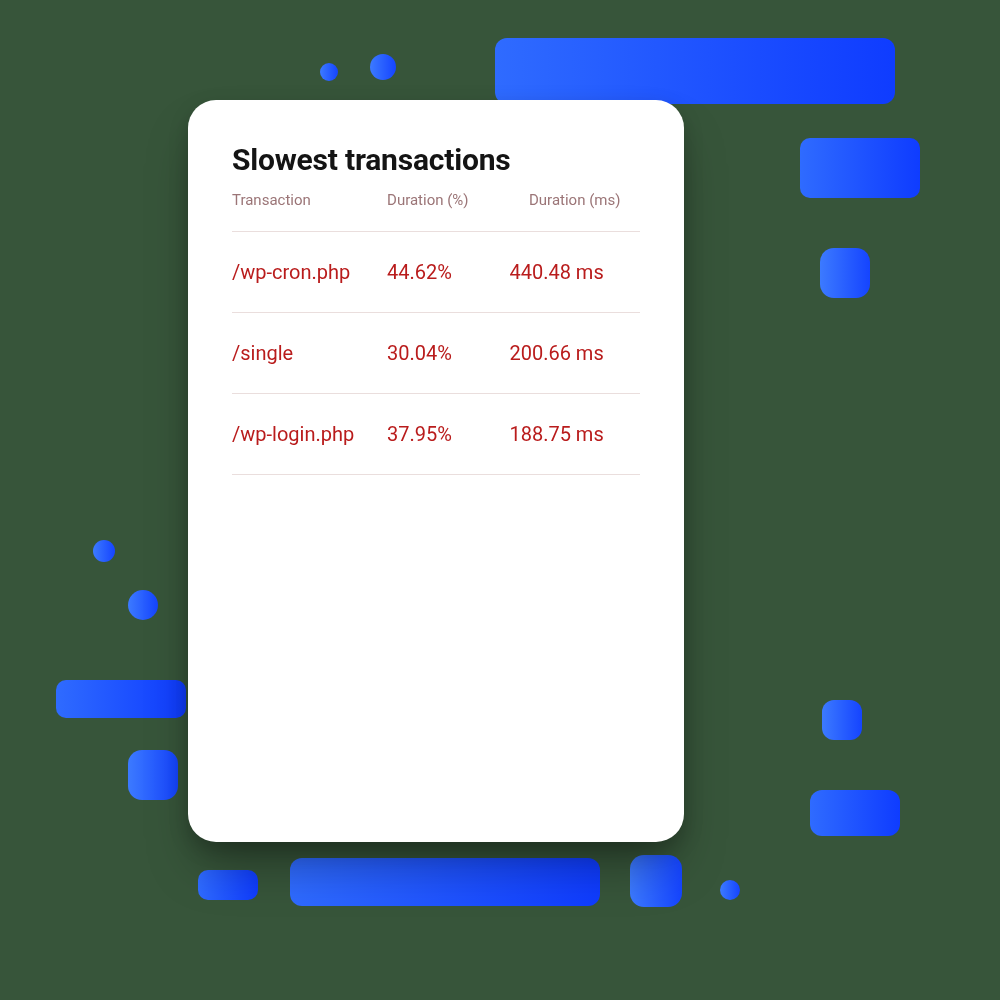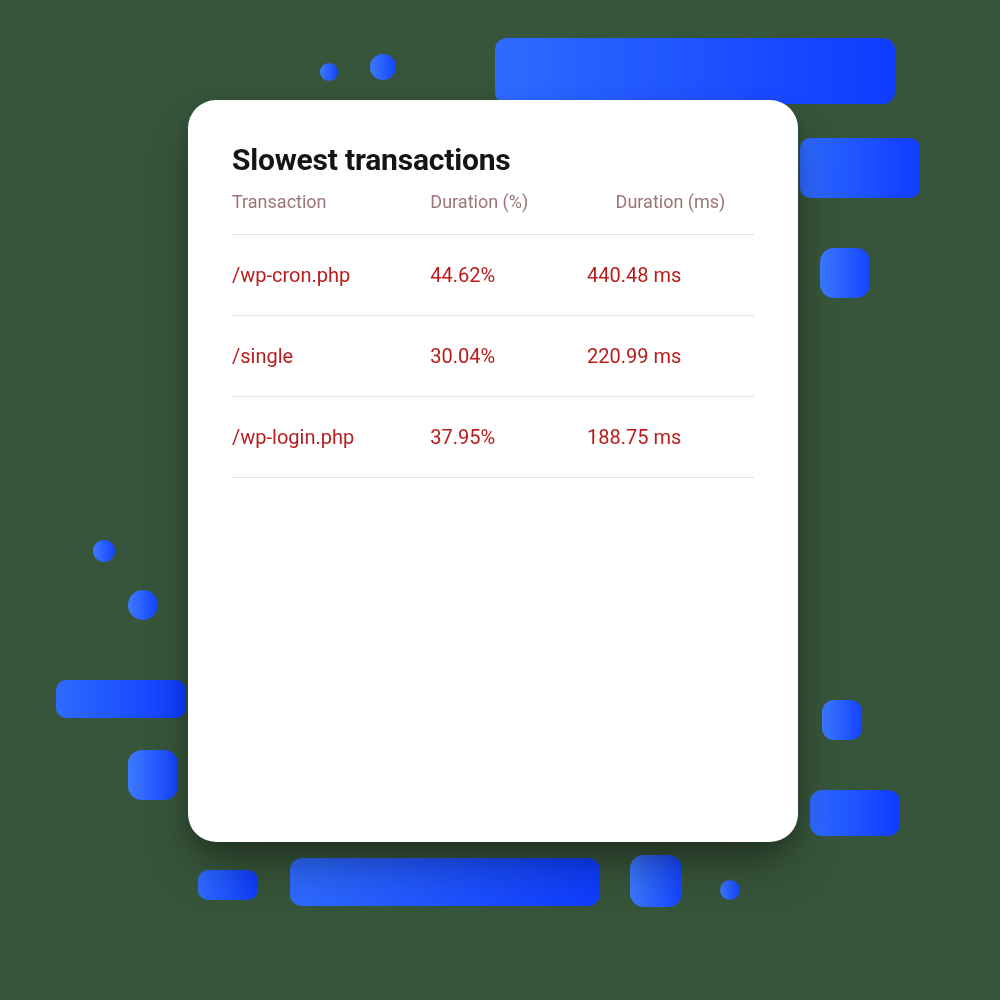--- a/index.html
+++ b/index.html
@@ -21,21 +21,21 @@
   }
   .deco-dot {
     position: absolute;
     background: linear-gradient(90deg, #3c7aff 0%, #1544ff 100%);
     border-radius: 50%;
   }
   .card {
     position: absolute;
     left: 188px;
     top: 100px;
-    width: 610px;
+    width: 496px;
     height: 742px;
     background: #ffffff;
     border-radius: 28px;
     box-shadow: 0 30px 50px -10px rgba(0,0,0,0.35), 0 8px 20px rgba(0,0,0,0.18);
     padding: 42px 44px 28px 44px;
     overflow: hidden;
   }
   .card h1 {
     font-size: 30px;
     font-weight: 700;
@@ -49,21 +49,21 @@
     color: #9b7577;
     margin-bottom: 56px;
     max-width: 520px;
   }
   table {
     width: 100%;
     border-collapse: collapse;
     table-layout: fixed;
   }
   thead th {
-    font-size: 18px;
+    font-size: 15px;
     font-weight: 400;
     color: #9b7577;
     text-align: left;
     padding: 0 0 22px 0;
     border-bottom: 1px solid #eadedd;
   }
   thead th.col-ms { text-align: center; }
   tbody td {
     font-size: 20px;
     color: #b91c1c;
@@ -114,21 +114,21 @@
       </thead>
       <tbody>
         <tr>
           <td>/wp-cron.php</td>
           <td>44.62%</td>
           <td class="col-ms">440.48 ms</td>
         </tr>
         <tr>
           <td>/single</td>
           <td>30.04%</td>
-          <td class="col-ms">220.99 ms</td>
+          <td class="col-ms">200.66 ms</td>
         </tr>
         <tr>
           <td>/wp-login.php</td>
           <td>37.95%</td>
           <td class="col-ms">188.75 ms</td>
         </tr>
       </tbody>
     </table>
   </div>
 </div>

